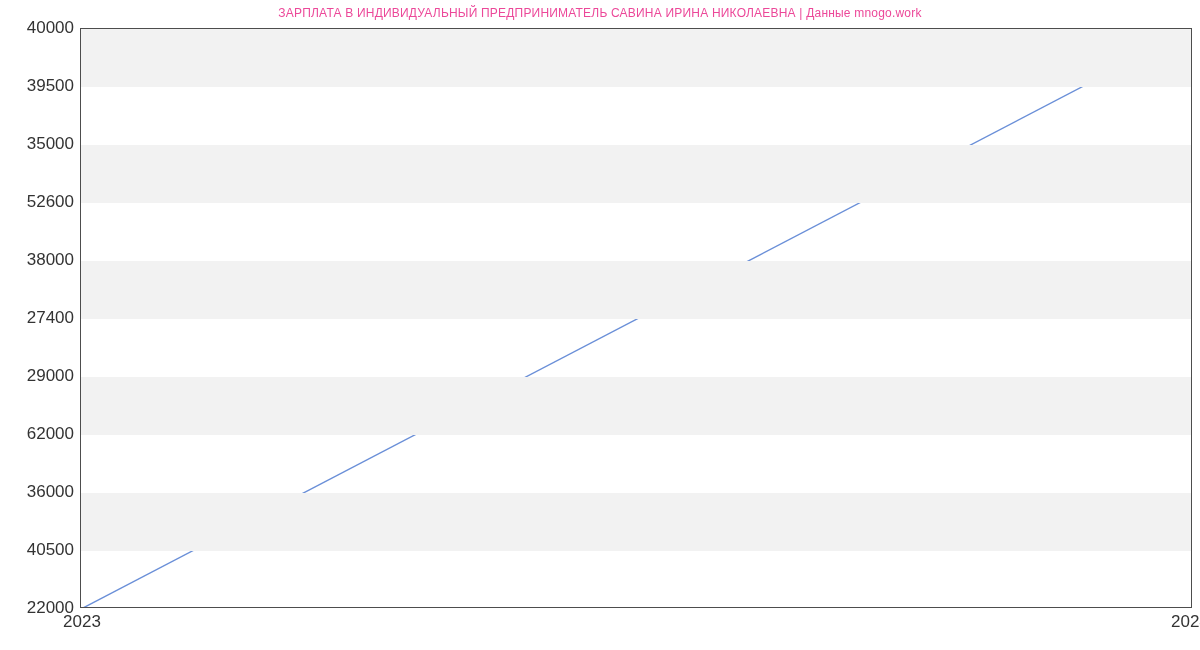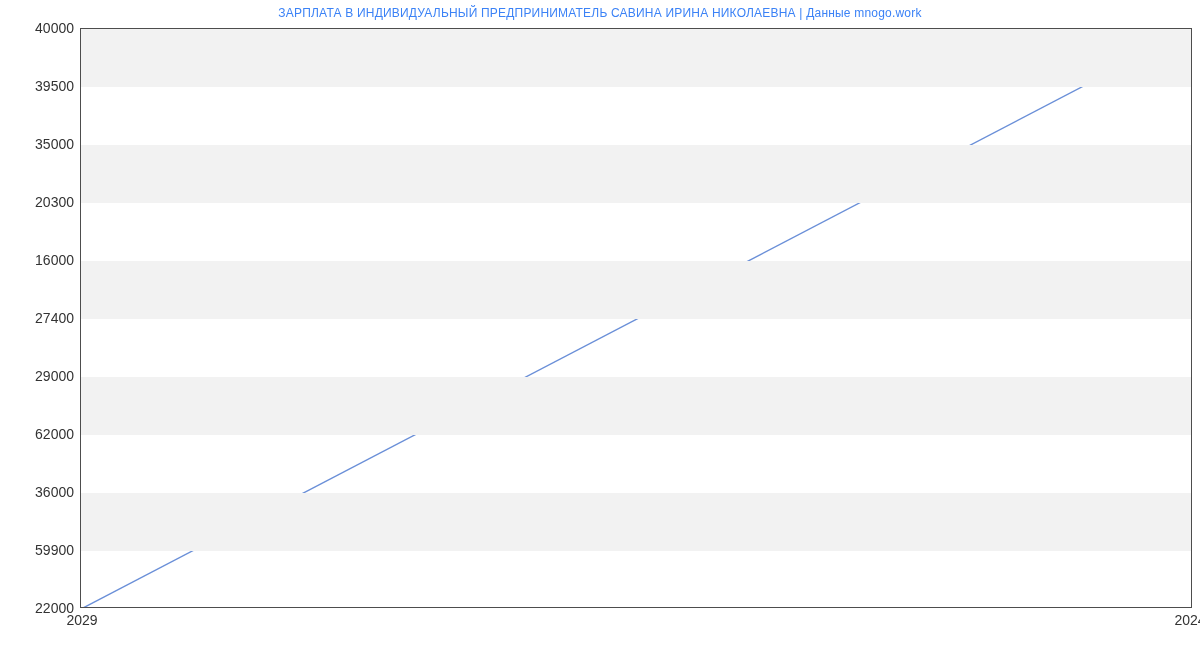--- a/index.html
+++ b/index.html
@@ -16,42 +16,42 @@
     width: 1200px;
     height: 650px;
   }
   .title {
     position: absolute;
     top: 6px;
     left: 0;
     right: 0;
     text-align: center;
     font-size: 12px;
-    color: #3b82f6;
+    color: #ec4899;
     letter-spacing: 0.2px;
   }
   .plot {
     position: absolute;
     left: 80px;
     top: 28px;
     width: 1112px;   
     height: 580px;   
     border: 1px solid #4d4d4d;
     background: #ffffff;
     overflow: hidden;
   }
   .grid-band {
     position: absolute;
     left: 0;
     width: 100%;
     background: #f2f2f2;
   }
   .y-tick-label, .x-tick-label {
     position: absolute;
-    font-size: 14px;
+    font-size: 17px;
     color: #333;
   }
   .y-tick-label {
     right: 1126px; 
     text-align: right;
     width: 60px;
     transform: translateY(-50%);
   }
   .x-tick-label {
     top: 612px;
@@ -63,32 +63,32 @@
     fill: none;
   }
 </style>
 </head>
 <body>
 
 <div class="chart-wrap">
   <div class="title">ЗАРПЛАТА В ИНДИВИДУАЛЬНЫЙ ПРЕДПРИНИМАТЕЛЬ САВИНА ИРИНА НИКОЛАЕВНА | Данные mnogo.work</div>
 
   <div class="y-tick-label" style="top:608px">22000</div>
-  <div class="y-tick-label" style="top:550px">59900</div>
+  <div class="y-tick-label" style="top:550px">40500</div>
   <div class="y-tick-label" style="top:492px">36000</div>
   <div class="y-tick-label" style="top:434px">62000</div>
   <div class="y-tick-label" style="top:376px">29000</div>
   <div class="y-tick-label" style="top:318px">27400</div>
-  <div class="y-tick-label" style="top:260px">16000</div>
-  <div class="y-tick-label" style="top:202px">20300</div>
+  <div class="y-tick-label" style="top:260px">38000</div>
+  <div class="y-tick-label" style="top:202px">52600</div>
   <div class="y-tick-label" style="top:144px">35000</div>
   <div class="y-tick-label" style="top:86px">39500</div>
   <div class="y-tick-label" style="top:28px">40000</div>
 
-  <div class="x-tick-label" style="left:82px">2029</div>
+  <div class="x-tick-label" style="left:82px">2023</div>
   <div class="x-tick-label" style="left:1190px">2024</div>
 
   <div class="plot">
     
     <div class="grid-band" style="top:0px;   height:58px"></div>
     <div class="grid-band" style="top:116px; height:58px"></div>
     <div class="grid-band" style="top:232px; height:58px"></div>
     <div class="grid-band" style="top:348px; height:58px"></div>
     <div class="grid-band" style="top:464px; height:58px"></div>
 

